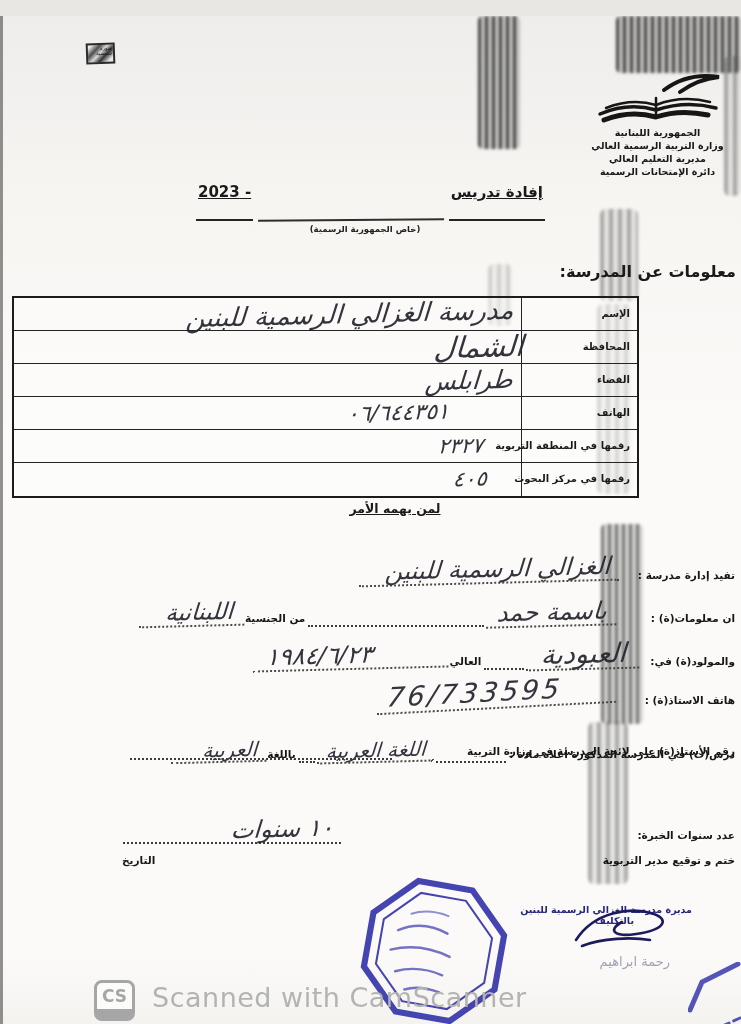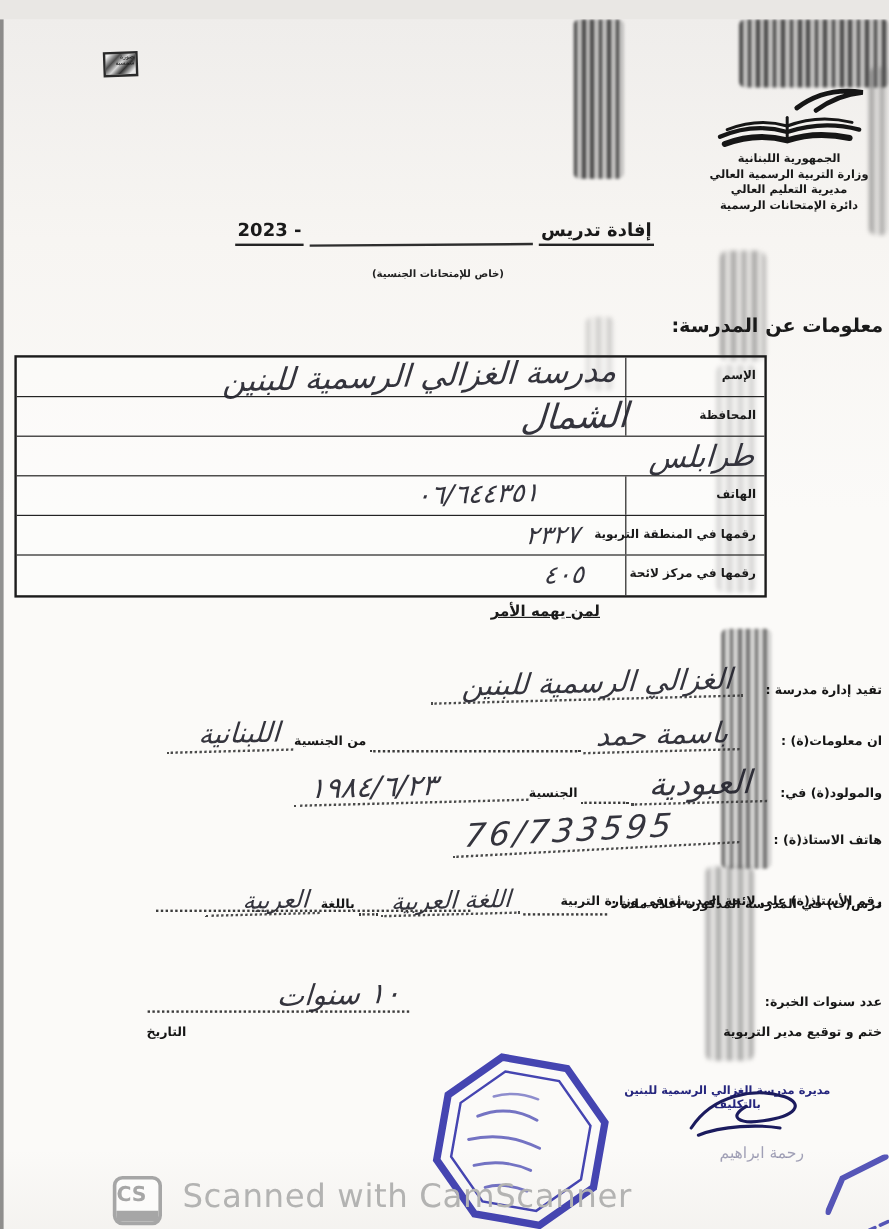--- a/index.html
+++ b/index.html
@@ -18,54 +18,54 @@
   
   .photo-box{position:absolute;left:86px;top:27px;width:29px;height:21px;border:2px solid #2a2a2a;
     background:linear-gradient(135deg,#efefef 8%,#4d4d4d 30%,#d8d8d8 48%,#333 66%,#e8e8e8 88%);
     overflow:hidden;font-size:5px;line-height:5px;color:#111;transform:rotate(-2deg);padding:1px;}
   
   .ministry{position:absolute;left:575px;top:52px;width:165px;text-align:center;}
   .ministry svg{display:block;margin:0 auto;}
   .ministry .hline{font-size:9.5px;font-weight:700;line-height:13px;color:#181818;white-space:nowrap;}
   
   .title-row{position:absolute;top:167px;right:196px;left:196px;display:flex;align-items:flex-end;}
-  .title-row .t{font-size:15px;font-weight:700;border-bottom:2.5px solid #242424;padding:0 2px 2px 2px;white-space:nowrap;}
+  .title-row .t{font-size:15px;font-weight:700;border-bottom:2.5px solid #242424;padding:0 2px 18px 2px;white-space:nowrap;text-decoration:underline;}
   .title-row .mid{flex:1;border-bottom:2px solid #2e2e2e;height:20px;margin:0 5px;transform:rotate(-.4deg);}
   .subtitle{position:absolute;top:208px;left:295px;width:140px;text-align:center;font-size:8.5px;font-weight:700;color:#222;}
   
   .info-heading{position:absolute;top:246px;right:5px;font-size:16px;font-weight:700;}
   .stable{position:absolute;top:280px;left:12px;width:627px;border:2px solid #1c1c1c;background:rgba(255,255,255,.35);}
   .trow{display:flex;height:33px;border-bottom:1.5px solid #242424;}
   .trow:last-child{border-bottom:none;}
   .trow .lbl{width:116px;font-size:10px;font-weight:700;line-height:32px;padding-right:7px;border-left:1.5px solid #242424;white-space:nowrap;overflow:visible;}
   .trow .val{flex:1;display:flex;align-items:center;padding-right:8px;overflow:visible;}
   
   .hand{font-family:"DejaVu Sans",sans-serif;font-style:italic;font-weight:500;color:#24242e;
     transform:skewX(-5deg) rotate(-1.5deg);opacity:.92;white-space:nowrap;line-height:1;}
   .ltr{direction:ltr;unicode-bidi:bidi-override;}
   .dotted{border-bottom:2px dotted #3c3c3c;}
   
-  .to-whom{position:absolute;top:485px;left:290px;width:210px;font-size:12.5px;font-weight:700;text-decoration:underline;}
+  .to-whom{position:absolute;top:485px;left:290px;width:210px;text-align:center;font-size:12.5px;font-weight:700;text-decoration:underline;}
   .line{position:absolute;display:flex;align-items:flex-end;}
   .line .plbl{font-size:10.5px;font-weight:700;white-space:nowrap;padding-bottom:3px;color:#161616;}
   .line .sp{width:18px;}
   .line .dfill{flex:1;border-bottom:2px dotted #3c3c3c;height:10px;margin:0 3px;}
   .big-hand{font-size:24px;padding:0 10px 1px 10px;}
   
   .stamp-txt{position:absolute;left:500px;top:888px;width:192px;text-align:right;color:#26267e;}
   .stamp-txt .l1{font-size:9.5px;font-weight:700;white-space:nowrap;}
   .stamp-txt .l2{font-size:9.5px;font-weight:700;margin-right:58px;}
   .faint-name{position:absolute;left:500px;top:938px;width:170px;font-size:13px;color:rgba(86,86,128,.55);filter:blur(.4px);}
   .sig{position:absolute;left:572px;top:888px;}
   .octa{position:absolute;left:352px;top:853px;opacity:.88;transform:rotate(10deg);}
   .octa2{position:absolute;left:688px;top:946px;opacity:.8;}
   
   .cam{position:absolute;left:0;top:958px;width:560px;height:60px;direction:ltr;}
   .cs-badge{position:absolute;left:94px;top:6px;width:41px;height:41px;border:3px solid #a6a6a6;border-radius:8px;
-    color:#a6a6a6;font-weight:700;font-size:17px;text-align:left;line-height:26px;background:rgba(255,255,255,.6);}
+    color:#a6a6a6;font-weight:700;font-size:17px;text-align:center;line-height:26px;background:rgba(255,255,255,.6);}
   .cs-badge .bar{position:absolute;left:0;right:0;bottom:0;height:9px;background:#a6a6a6;border-radius:0 0 4px 4px;}
   .cam .wm{position:absolute;left:152px;top:8px;font-size:27px;font-weight:500;color:#b3b3b2;letter-spacing:.5px;white-space:nowrap;}
 </style>
 </head>
 <body>
 
 <div class="page">
 
   <div class="artifact streak" style="left:478px;top:0;width:42px;height:133px;"></div>
   <div class="artifact streak" style="left:616px;top:0;width:125px;height:57px;"></div>
@@ -96,56 +96,57 @@
     <div class="hline">وزارة التربية الرسمية العالي</div>
     <div class="hline">مديرية التعليم العالي</div>
     <div class="hline">دائرة الإمتحانات الرسمية</div>
   </div>
 
   <div class="title-row">
     <span class="t">إفادة تدريس</span>
     <span class="mid"></span>
     <span class="t">- 2023</span>
   </div>
-  <div class="subtitle">(خاص للإمتحانات الجنسية)</div>
+  <div class="subtitle">(خاص الجمهورية الرسمية)</div>
 
   <div class="info-heading">معلومات عن المدرسة:</div>
 
   <div class="stable">
     <div class="trow">
       <span class="lbl">الإسم</span>
       <span class="val">
           <span class="hand" style="font-size:26px;">مدرسة الغزالي الرسمية للبنين</span>
         </span>
     </div>
     <div class="trow">
       <span class="lbl">المحافظة</span>
       <span class="val" style="margin-right:-10px;">
           <span class="hand" style="font-size:29px;">الشمال</span>
         </span>
     </div>
     <div class="trow">
+      <span class="lbl">القضاء</span>
       <span class="val">
           <span class="hand" style="font-size:25px;">طرابلس</span>
         </span>
     </div>
     <div class="trow">
       <span class="lbl">الهاتف</span>
       <span class="val" style="padding-right:72px;">
           <span class="hand ltr" style="font-size:22px;letter-spacing:2px;">٠٦/٦٤٤٣٥١</span>
         </span>
     </div>
     <div class="trow">
       <span class="lbl">رقمها في المنطقة التربوية</span>
       <span class="val" style="padding-right:38px;">
           <span class="hand" style="font-size:21px;letter-spacing:4px;">٢٣٢٧</span>
         </span>
     </div>
     <div class="trow">
-      <span class="lbl">رقمها في مركز لائحة</span>
+      <span class="lbl">رقمها في مركز البحوث</span>
       <span class="val" style="padding-right:34px;">
           <span class="hand" style="font-size:21px;letter-spacing:4px;">٤٠٥</span>
         </span>
     </div>
   </div>
 
   <div class="to-whom">لمن يهمه الأمر</div>
 
   <div class="line" style="top:532px;right:6px;left:360px;height:36px;">
     <span class="plbl">تفيد إدارة مدرسة :</span>
@@ -160,21 +161,21 @@
     <span class="dfill"></span>
     <span class="plbl">من الجنسية</span>
     <span class="hand dotted" style="font-size:23px;padding:0 12px 1px;min-width:105px;">اللبنانية</span>
   </div>
 
   <div class="line" style="top:616px;right:6px;left:145px;height:38px;">
     <span class="plbl">والمولود(ة) في:</span>
     <span class="sp" style="width:10px;"></span>
     <span class="hand dotted" style="font-size:27px;padding:0 14px 1px;">العبودية</span>
     <span class="dfill" style="max-width:40px;"></span>
-    <span class="plbl">الجنسية</span>
+    <span class="plbl">العالي</span>
     <span class="hand ltr dotted" style="font-size:24px;padding:0 12px 1px;min-width:195px;letter-spacing:2px;">١٩٨٤/٦/٢٣</span>
   </div>
 
   <div class="line" style="top:655px;right:6px;left:380px;height:38px;">
     <span class="plbl">هاتف الاستاذ(ة) :</span>
     <span class="sp" style="width:28px;"></span>
     <span class="hand ltr dotted" style="flex:1;font-size:27px;letter-spacing:3px;padding:0 8px 2px;transform:skewX(-10deg) rotate(-3deg);">76/733595</span>
   </div>
 
   <div class="line" style="top:713px;right:6px;left:125px;height:34px;">

